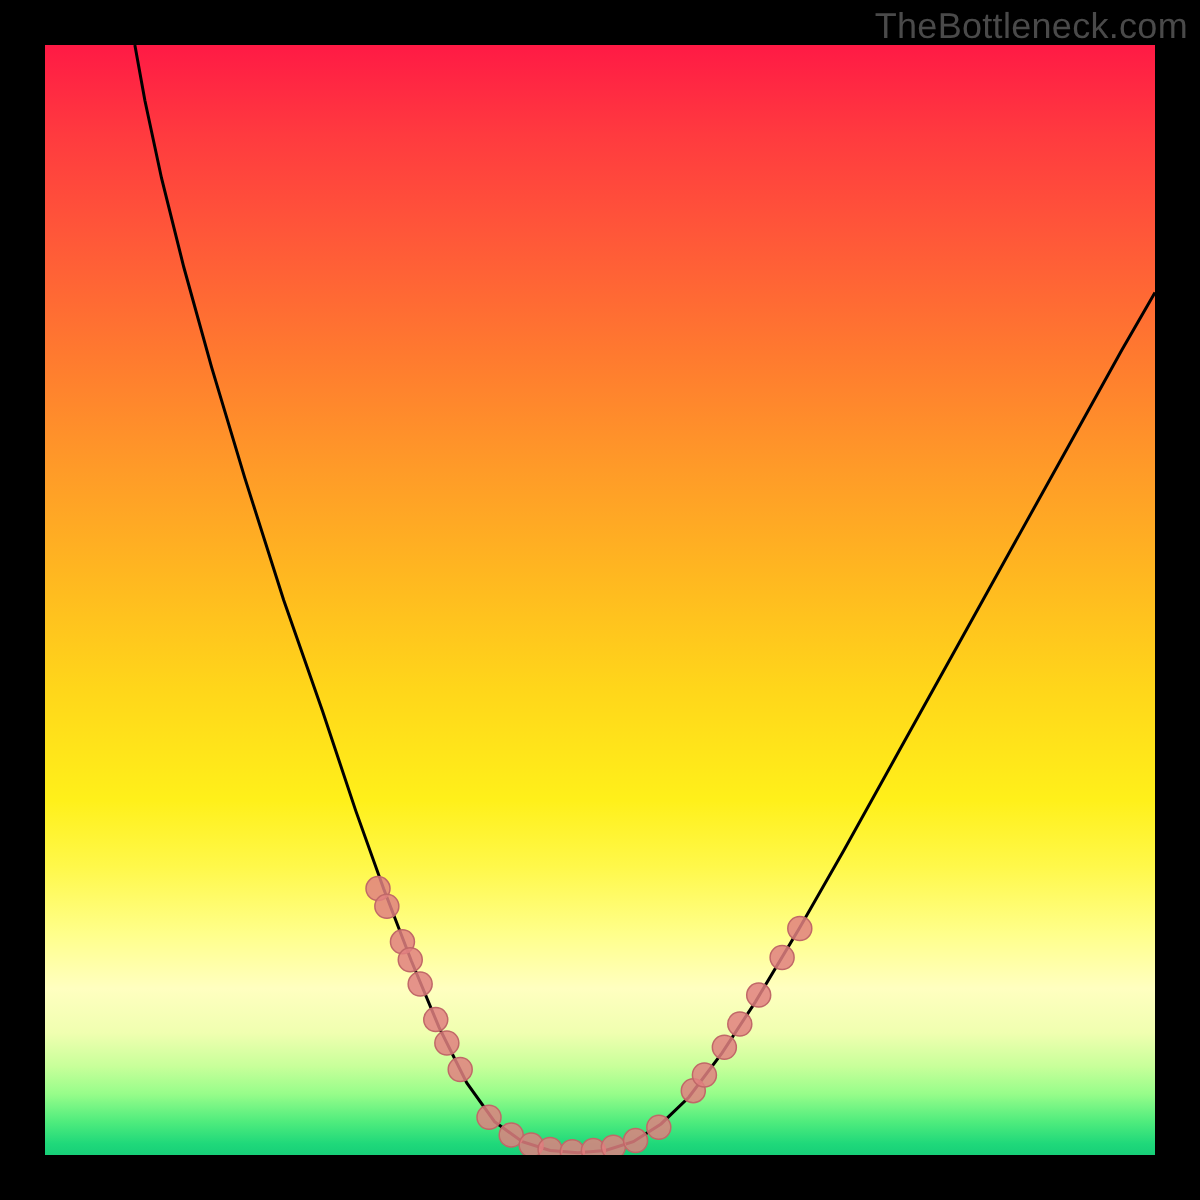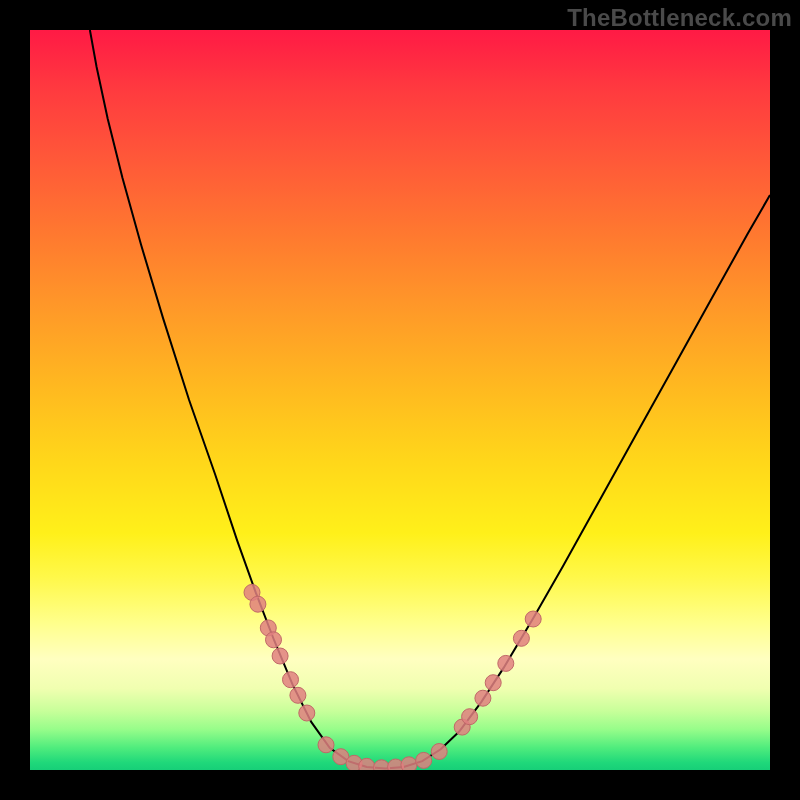--- a/index.html
+++ b/index.html
@@ -49,21 +49,21 @@
       #1fd87a 99%,
       #17cf78 100%
     );
   }
   .watermark {
     position: absolute;
     top: 4px;
     right: 8px;
     color: #4a4a4a;
     font-size: 24px;
-    font-weight: 700;
+    font-weight: 400;
     letter-spacing: 0.2px;
     user-select: none;
   }
   svg.curve {
     position: absolute;
     inset: 0;
     width: 740px;
     height: 740px;
   }
 </style>

